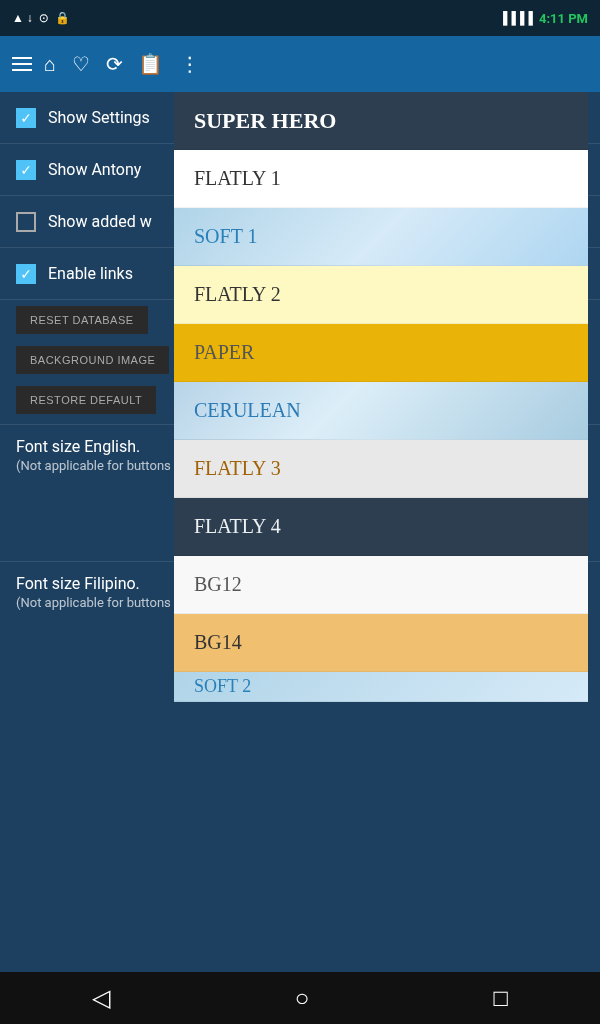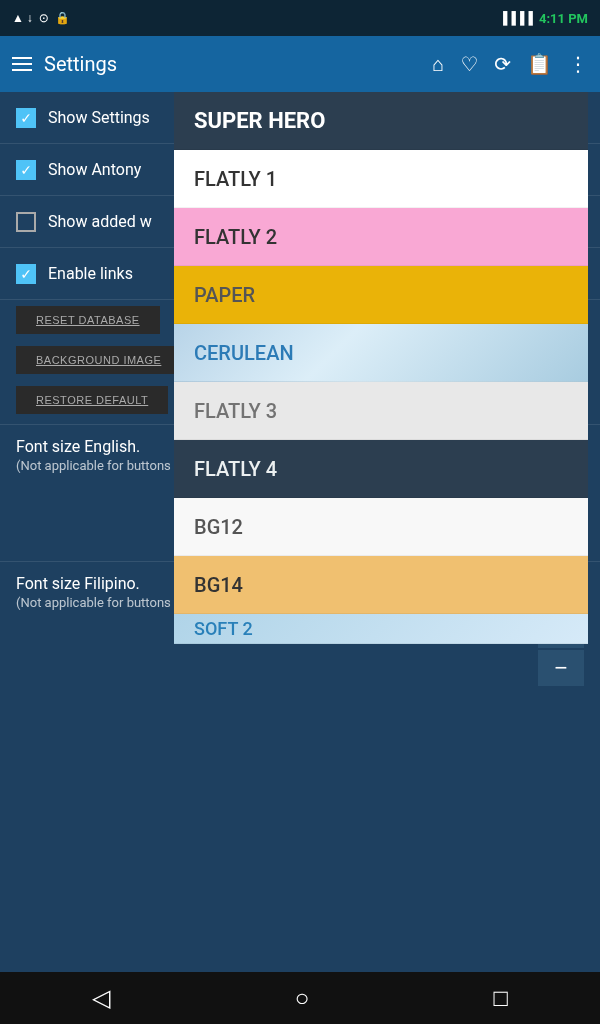--- a/index.html
+++ b/index.html
@@ -116,26 +116,25 @@
       font-size: 14px;
     }
     .settings-label {
       color: white;
       font-size: 16px;
     }
     .btn-dark {
       background: #2a2a2a;
       color: #aaa;
       font-size: 11px;
-      padding: 8px 20px;
+      padding: 8px 14px;
       border: none;
       cursor: pointer;
       text-transform: uppercase;
       letter-spacing: 0.5px;
-      text-decoration: underline;
     }
 
     
     .dropdown-overlay {
       position: absolute;
       top: 0;
       left: 174px;
       width: 414px;
       background: transparent;
       z-index: 10;
@@ -144,52 +143,53 @@
     
     .dropdown-item {
       height: 58px;
       display: flex;
       align-items: center;
       padding: 10px 20px;
       font-size: 20px;
       font-weight: 500;
       cursor: pointer;
       border-bottom: 1px solid rgba(0,0,0,0.05);
+      font-family: Liberation Serif, serif;
     }
     .dropdown-item.super-hero {
       background: #2c3e50;
       color: white;
       font-size: 22px;
       font-weight: bold;
     }
     .dropdown-item.flatly1 {
       background: white;
       color: #333;
     }
     .dropdown-item.soft1 {
       background: #e8f4f8;
       color: #2980b9;
       background-image: linear-gradient(135deg, #b0d4e8 0%, #d6eaf8 50%, #aed6f1 100%);
     }
     .dropdown-item.flatly2 {
-      background: #f9a8d4;
+      background: #fef9c3;
       color: #333;
     }
     .dropdown-item.paper {
       background: #eab308;
       color: #555;
     }
     .dropdown-item.cerulean {
       background: #f0f4f8;
       color: #2c7bb6;
       background-image: linear-gradient(135deg, #b8d4e8 0%, #dceef8 40%, #a8cce0 100%);
     }
     .dropdown-item.flatly3 {
       background: #e8e8e8;
-      color: #737373;
+      color: #a16207;
     }
     .dropdown-item.flatly4 {
       background: #2c3e50;
       color: #ecf0f1;
     }
     .dropdown-item.bg12 {
       background: #f8f8f8;
       color: #555;
     }
     .dropdown-item.bg13 {
@@ -307,21 +307,20 @@
     <span class="status-text">4:11 PM</span>
   </div>
 </div>
 
 <div class="toolbar">
   <div class="hamburger">
     <span></span>
       <span></span>
       <span></span>
   </div>
-  <span class="toolbar-title">Settings</span>
   <div class="toolbar-icons">
     <span class="toolbar-icon">⌂</span>
     <span class="toolbar-icon">♡</span>
     <span class="toolbar-icon">⟳</span>
     <span class="toolbar-icon">📋</span>
     <span class="toolbar-icon">⋮</span>
   </div>
 </div>
 
 <div class="main-content">
@@ -390,20 +389,23 @@
       </div>
     </div>
 
     <div class="dropdown-overlay">
       <div class="dropdown-item super-hero">
         <span>SUPER HERO</span>
       </div>
       <div class="dropdown-item flatly1">
         <span>FLATLY 1</span>
       </div>
+      <div class="dropdown-item soft1">
+        <span>SOFT 1</span>
+      </div>
       <div class="dropdown-item flatly2">
         <span>FLATLY 2</span>
       </div>
       <div class="dropdown-item paper">
         <span>PAPER</span>
       </div>
       <div class="dropdown-item cerulean">
         <span>CERULEAN</span>
       </div>
       <div class="dropdown-item flatly3">

